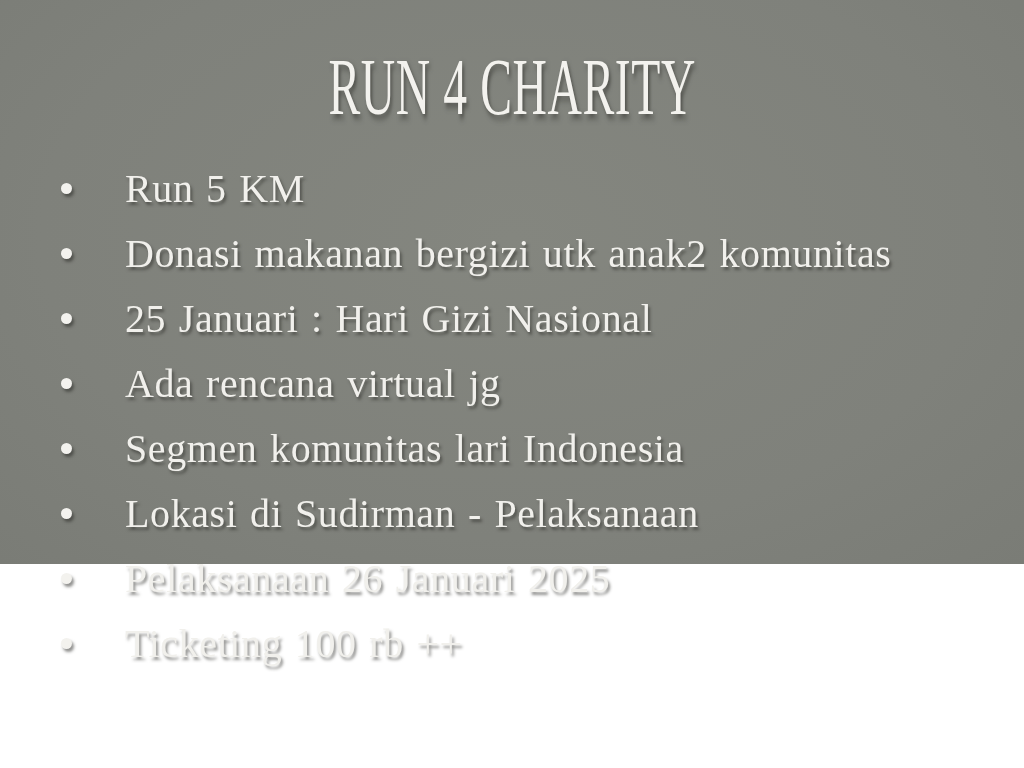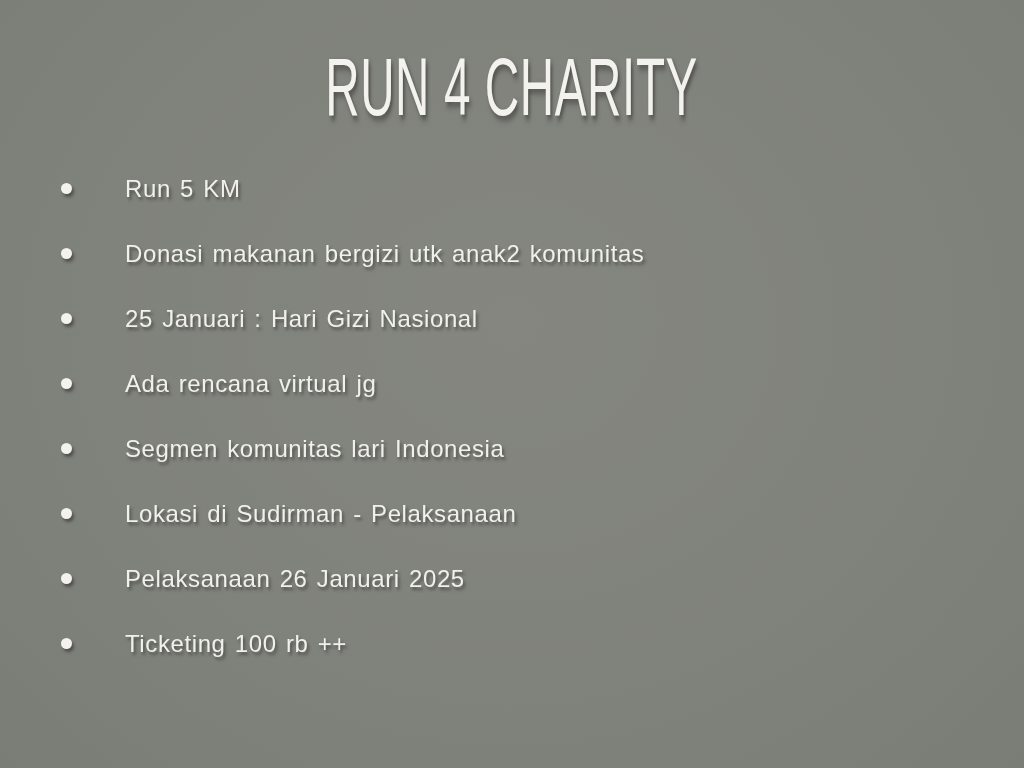--- a/index.html
+++ b/index.html
@@ -5,23 +5,23 @@
   html, body {
     margin: 0;
     padding: 0;
     width: 1024px;
     height: 768px;
     overflow: hidden;
   }
   .slide {
     position: relative;
     width: 1024px;
-    height: 768px;
+    height: 564px;
     background: radial-gradient(ellipse at 50% 42%, #84867f 0%, #7f817b 65%, #7a7c76 100%);
-    font-family: Liberation Sans, sans-serif;
+    font-family: Liberation Serif, serif;
   }
   .title-wrap {
     position: absolute;
     top: 46px;
     left: 0;
     width: 1024px;
     display: flex;
     justify-content: center;
   }
   .slide-title {
@@ -54,21 +54,21 @@
   .bullet-dot {
     flex: 0 0 auto;
     width: 11px;
     height: 11px;
     border-radius: 50%;
     background: #f3f2ee;
     box-shadow: 2px 3px 3px rgba(38, 38, 34, 0.5);
   }
   .bullet-text {
     margin-left: 53px;
-    font-size: 24px;
+    font-size: 40px;
     font-weight: 400;
     letter-spacing: 0.6px;
     word-spacing: 2px;
     color: #f1f0ec;
     text-shadow: 2px 3px 3px rgba(38, 38, 34, 0.5);
     white-space: nowrap;
   }
 </style>
 </head>
 <body>

